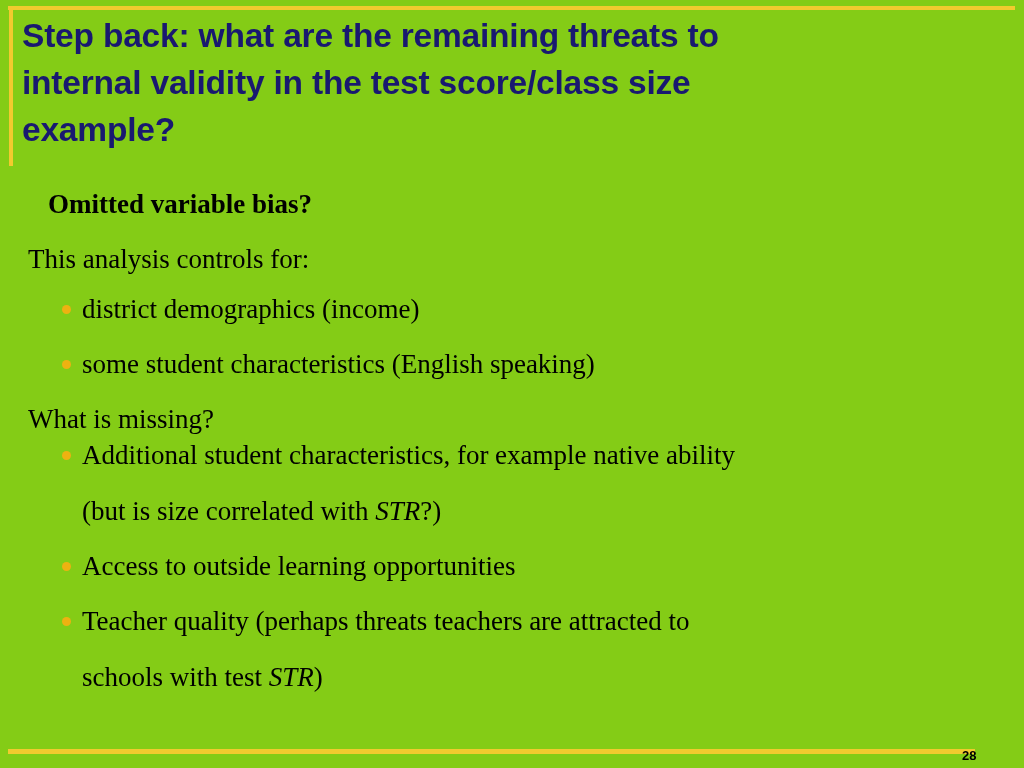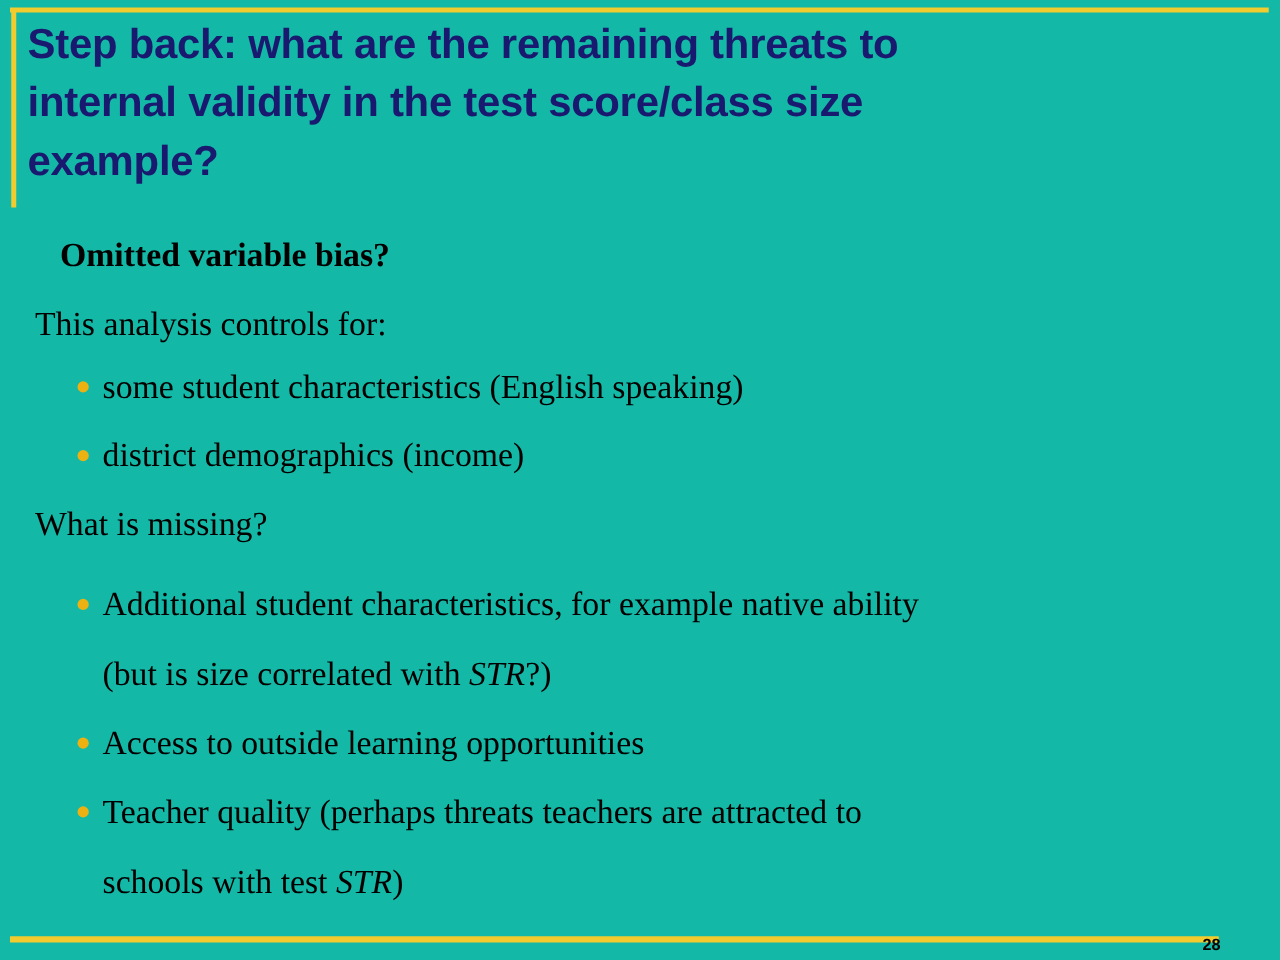--- a/index.html
+++ b/index.html
@@ -12,21 +12,21 @@
     width: 1024px;
     height: 768px;
     overflow: hidden;
     font-family: "Liberation Serif", "DejaVu Serif", serif;
     -webkit-font-smoothing: antialiased;
   }
   #slide {
     position: relative;
     width: 1024px;
     height: 768px;
-    background: #14b8a6;
+    background: #84cc16;
   }
 
   
   .rule-top {
     position: absolute;
     left: 8px;
     top: 6px;
     width: 1007px;
     height: 4px;
     background: #F2CB2E;
@@ -79,21 +79,21 @@
     margin-bottom: 19px;
   }
   .lvl-plain {
     font-size: 27px;
     color: #000000;
     margin-left: 28px;
     line-height: 36px;
     margin-bottom: 14px;
     font-family: Liberation Serif, serif;
   }
-  .lvl-plain.tight { margin-bottom: 28px; }
+  .lvl-plain.tight { margin-bottom: 0; }
 
   .bullet-row {
     position: relative;
     margin-left: 62px;
     padding-left: 20px;
     font-size: 27px;
     line-height: 36px;
     color: #000000;
     margin-bottom: 19px;
   }
@@ -142,26 +142,26 @@
   </div>
 
   <div class="body">
 
     <div class="lvl-head">Omitted variable bias?</div>
 
     <div class="lvl-plain">This analysis controls for:</div>
 
     <div class="bullet-row">
       <span class="dot"></span>
-      <span>some student characteristics (English speaking)</span>
+      <span>district demographics (income)</span>
     </div>
 
     <div class="bullet-row">
       <span class="dot"></span>
-      <span>district demographics (income)</span>
+      <span>some student characteristics (English speaking)</span>
     </div>
 
     <div class="lvl-plain tight">What is missing?</div>
 
     <div class="bullet-row two-line">
       <span class="dot"></span>
       <span>Additional student characteristics, for example native ability</span>
       <span class="cont"><span>(but is size correlated with </span><em class="var">STR</em><span>?)</span></span>
     </div>
 

